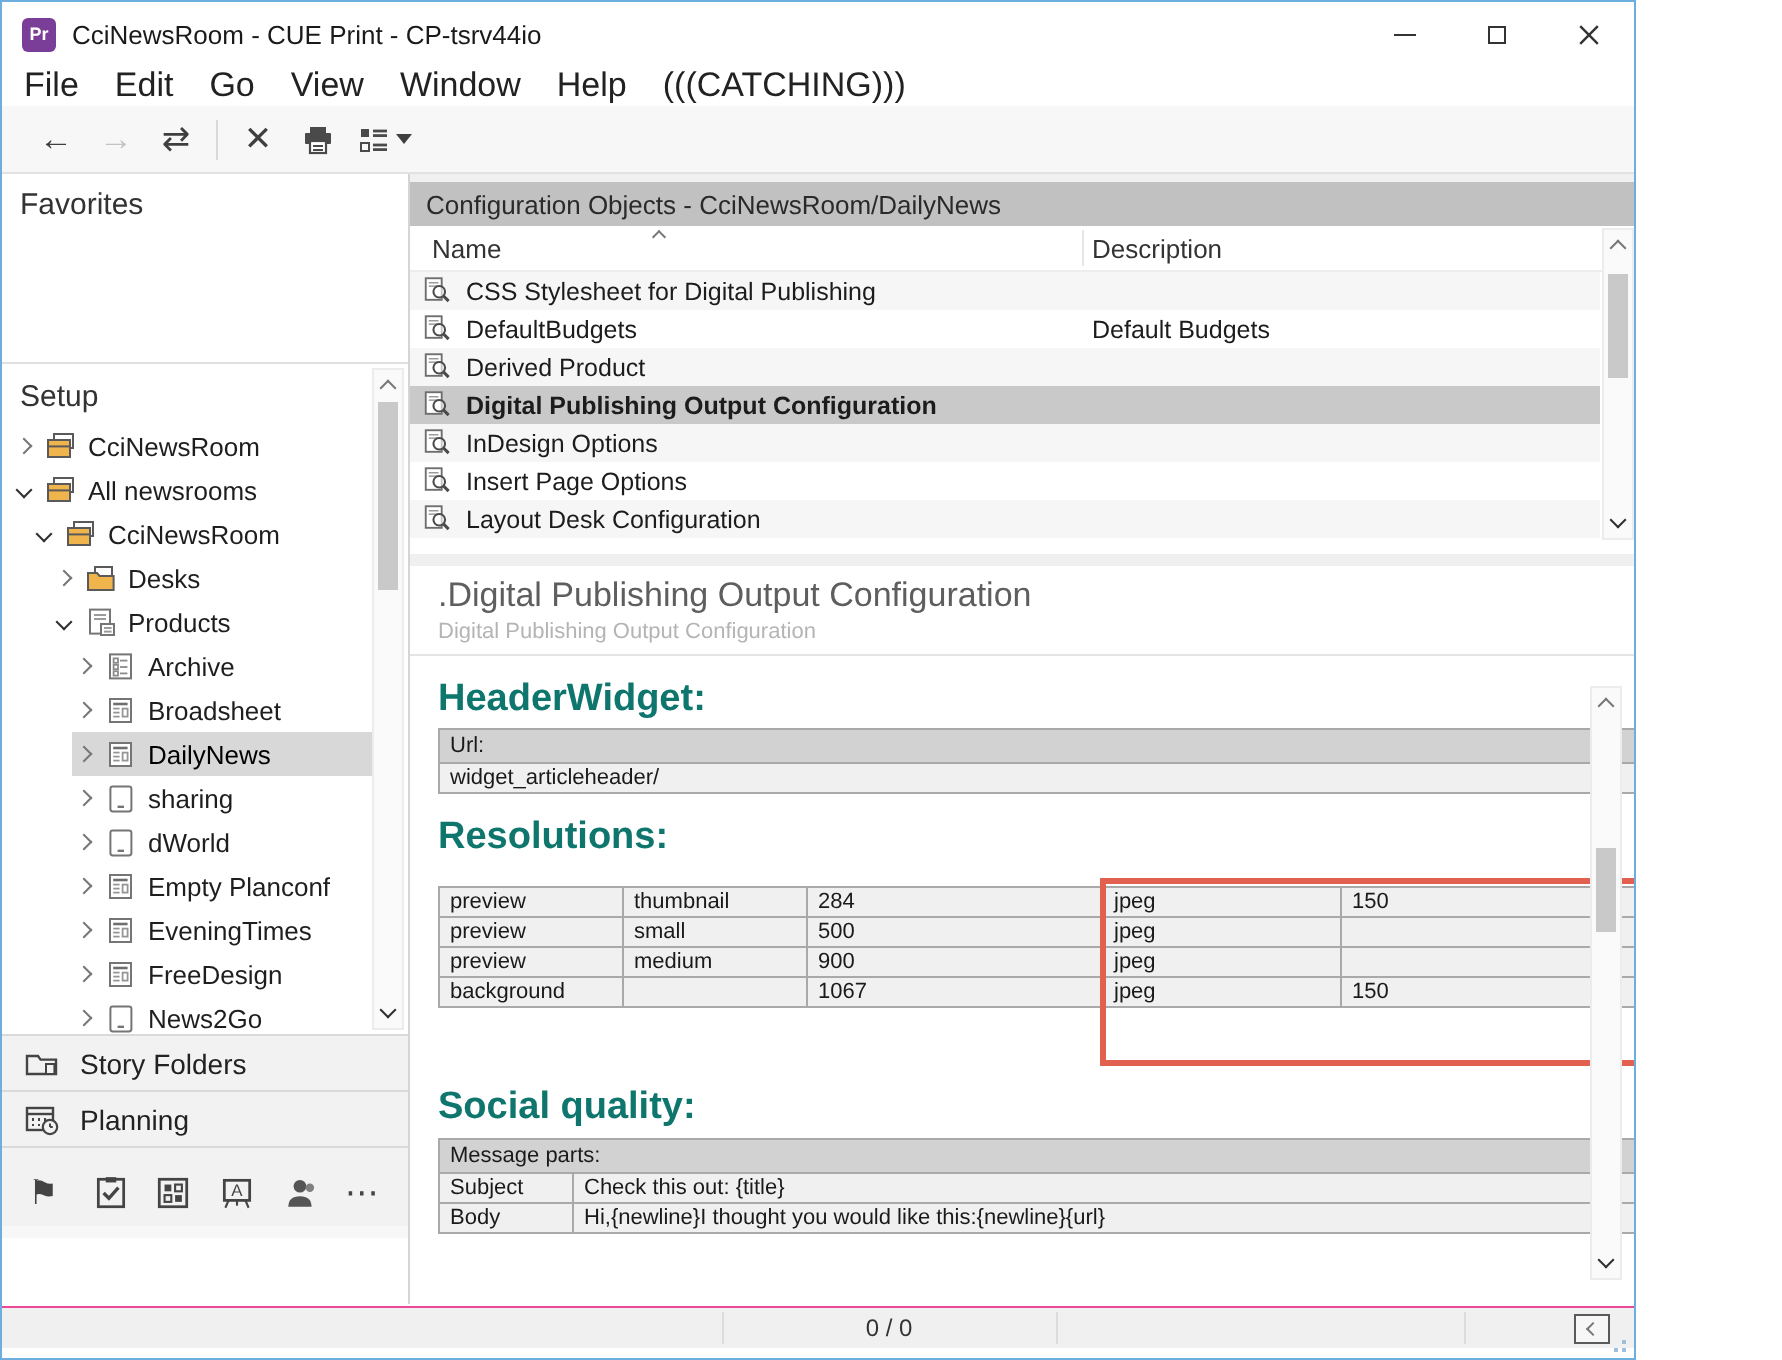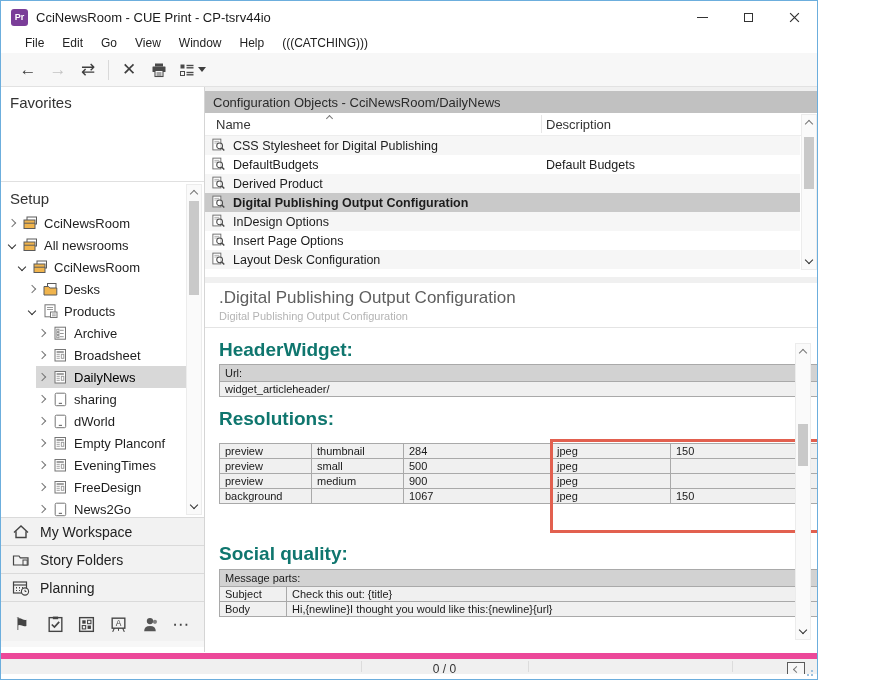--- a/index.html
+++ b/index.html
@@ -9,21 +9,21 @@
   
   .titlebar { position:absolute; left:0; top:0; right:0; height:32px; background:#fff; display:flex; align-items:center; }
   .appicon { width:17px; height:17px; border-radius:3px; background:#7a3d98; color:#fff; font-size:9px; font-weight:bold; display:flex; align-items:center; justify-content:center; margin-left:10px; flex:none; }
   .wtitle { margin-left:8px; font-size:13px; color:#1a1a1a; }
   .winbtns { margin-left:auto; display:flex; height:100%; }
   .winbtn { width:46px; display:flex; align-items:center; justify-content:center; }
   .min-glyph { width:11px; height:0; border-top:1px solid #333; display:block; }
   .max-glyph { width:9px; height:9px; border:1px solid #333; display:block; }
 
   
-  .menubar { position:absolute; top:32px; left:0; right:0; height:20px; display:flex; align-items:center; font-size:12px; color:#222; padding-left:15px; }
+  .menubar { position:absolute; top:32px; left:0; right:0; height:20px; display:flex; align-items:center; font-size:17px; color:#222; padding-left:2px; }
   .menu-item { padding:0 9px; }
 
   
   .toolbar { position:absolute; top:52px; left:0; right:0; height:34px; background:#f7f7f7; border-bottom:1px solid #e2e2e2; display:flex; align-items:center; padding-left:12px; }
   .tbtn { width:30px; text-align:center; font-size:17px; color:#3f3f3f; line-height:30px; }
   .tbtn.disabled { color:#c3c3c3; }
   .tsep { width:1px; height:20px; background:#d9d9d9; margin:0 5px; }
   .tbtn svg { vertical-align:middle; }
   .caret { width:0; height:0; border-left:4px solid transparent; border-right:4px solid transparent; border-top:5px solid #3f3f3f; display:inline-block; margin-left:2px; }
   .viewbtn { display:flex; align-items:center; padding:0 4px; }
@@ -92,21 +92,21 @@
   .h-widget { top:56px; } .h-res { top:125px; } .h-soc { top:260px; }
   .dtable { position:absolute; left:14px; border-collapse:collapse; table-layout:fixed; width:635px; font-size:11px; color:#1a1a1a; border:1.5px solid #4f4f4f; }
   .dtable th, .dtable td { border:1px solid #a9a9a9; padding:1px 5px; text-align:left; overflow:hidden; white-space:nowrap; }
   .dtable th { background:#d2d2d2; font-weight:normal; line-height:14px; }
   .dtable td { background:#f0f0f0; line-height:12px; }
   .url-table { top:81px; } .res-table { top:160px; } .soc-table { top:286px;padding-left:43px; }
   .redbox { position:absolute; left:345px; top:156px; width:307px; height:94px; border:3px solid #e2604f; pointer-events:none; }
   .detail-sbar { top:60px; right:6px; bottom:12px; }
 
   
-  .status { position:absolute; left:0; right:0; top:652px; height:21px; background:#f0f0f0; border-top:6px solid #ec4899; font-size:12px; color:#333; }
+  .status { position:absolute; left:0; right:0; top:652px; height:21px; background:#f0f0f0; border-top:1px solid #ec4899; font-size:12px; color:#333; }
   .stdiv { position:absolute; top:2px; bottom:2px; width:1px; background:#dcdcdc; }
   .st-counter { position:absolute; left:360px; width:167px; text-align:center; line-height:20px; }
   .st-back { position:absolute; right:12px; top:3px; width:18px; height:15px; border:1px solid #5a5a5a; background:#f7f7f7; display:flex; align-items:center; justify-content:center; }
   .grip { position:absolute; right:4px; bottom:3px; width:2px; height:2px; background:#9cc0de; box-shadow:-4px 0 #9cc0de, 0 -4px #9cc0de; }
   .bottomstrip { position:absolute; left:0; right:0; top:673px; height:6px; background:#fff; }
 </style>
 </head>
 <body>
 
 <svg width="0" height="0" style="position:absolute">
@@ -353,27 +353,20 @@
           </div>
       </div>
       <div class="sbar setup-sbar">
         <span class="chev up"></span>
         <span class="sthumb" style="top:16px;height:94px;"></span>
         <span class="chev down"></span>
       </div>
     </div>
 
     <div class="bars">
-      <div class="bar">
-        <svg viewBox="0 0 18 18">
-          <path d="M2 9.5 L9 3 L16 9.5" fill="none" stroke="#444" stroke-width="1.4"></path>
-          <path d="M4 8.2 V14.5 H14 V8.2" fill="none" stroke="#444" stroke-width="1.4"></path>
-        </svg>
-        <span>My Workspace</span>
-      </div>
       <div class="bar">
         <svg viewBox="0 0 18 18">
           <path d="M1.5 5 h5.5 l1.3 1.8 H16 V14 H1.5 z" fill="none" stroke="#444" stroke-width="1.2"></path>
           <rect x="11" y="9" width="4.2" height="5" fill="#f2f2f2" stroke="#444" stroke-width="1"></rect>
         </svg>
         <span>Story Folders</span>
       </div>
       <div class="bar">
         <svg viewBox="0 0 18 18">
           <rect x="1.5" y="3" width="13" height="11" fill="none" stroke="#444" stroke-width="1.2"></rect>

